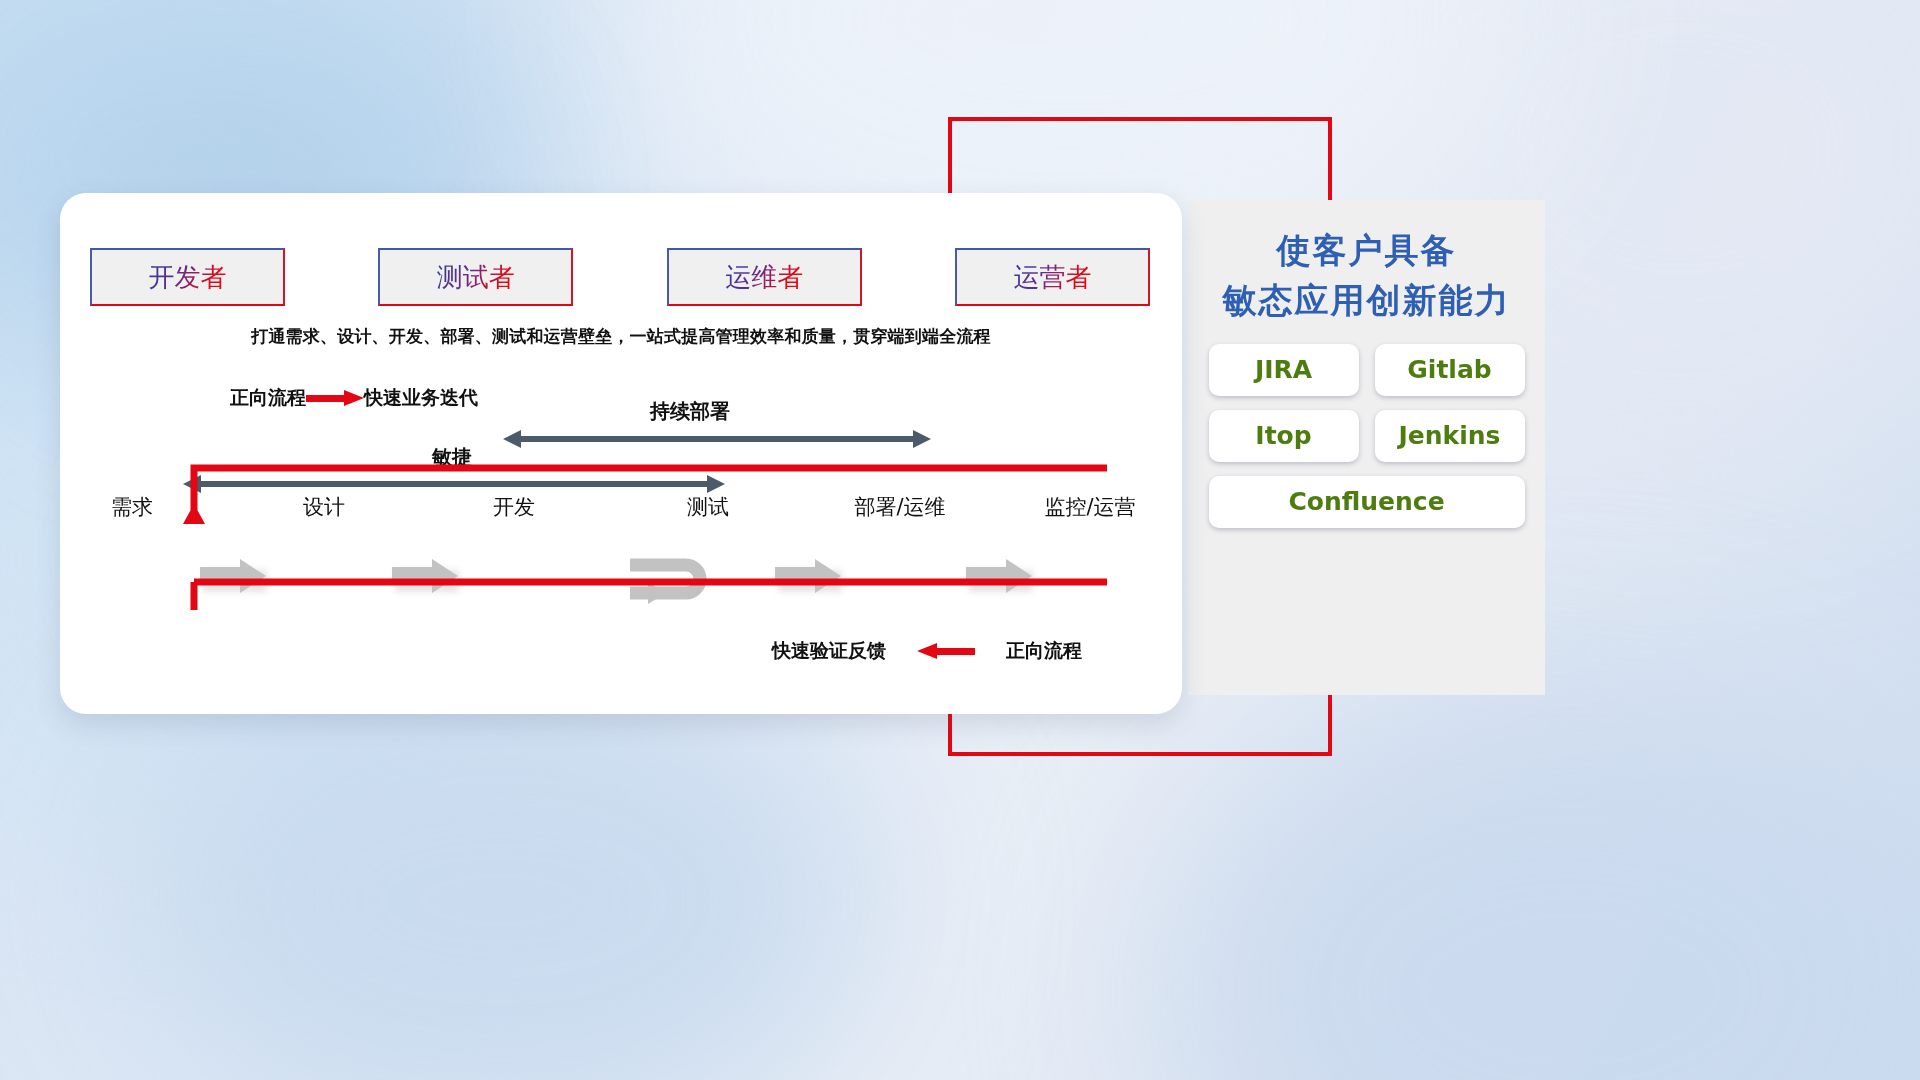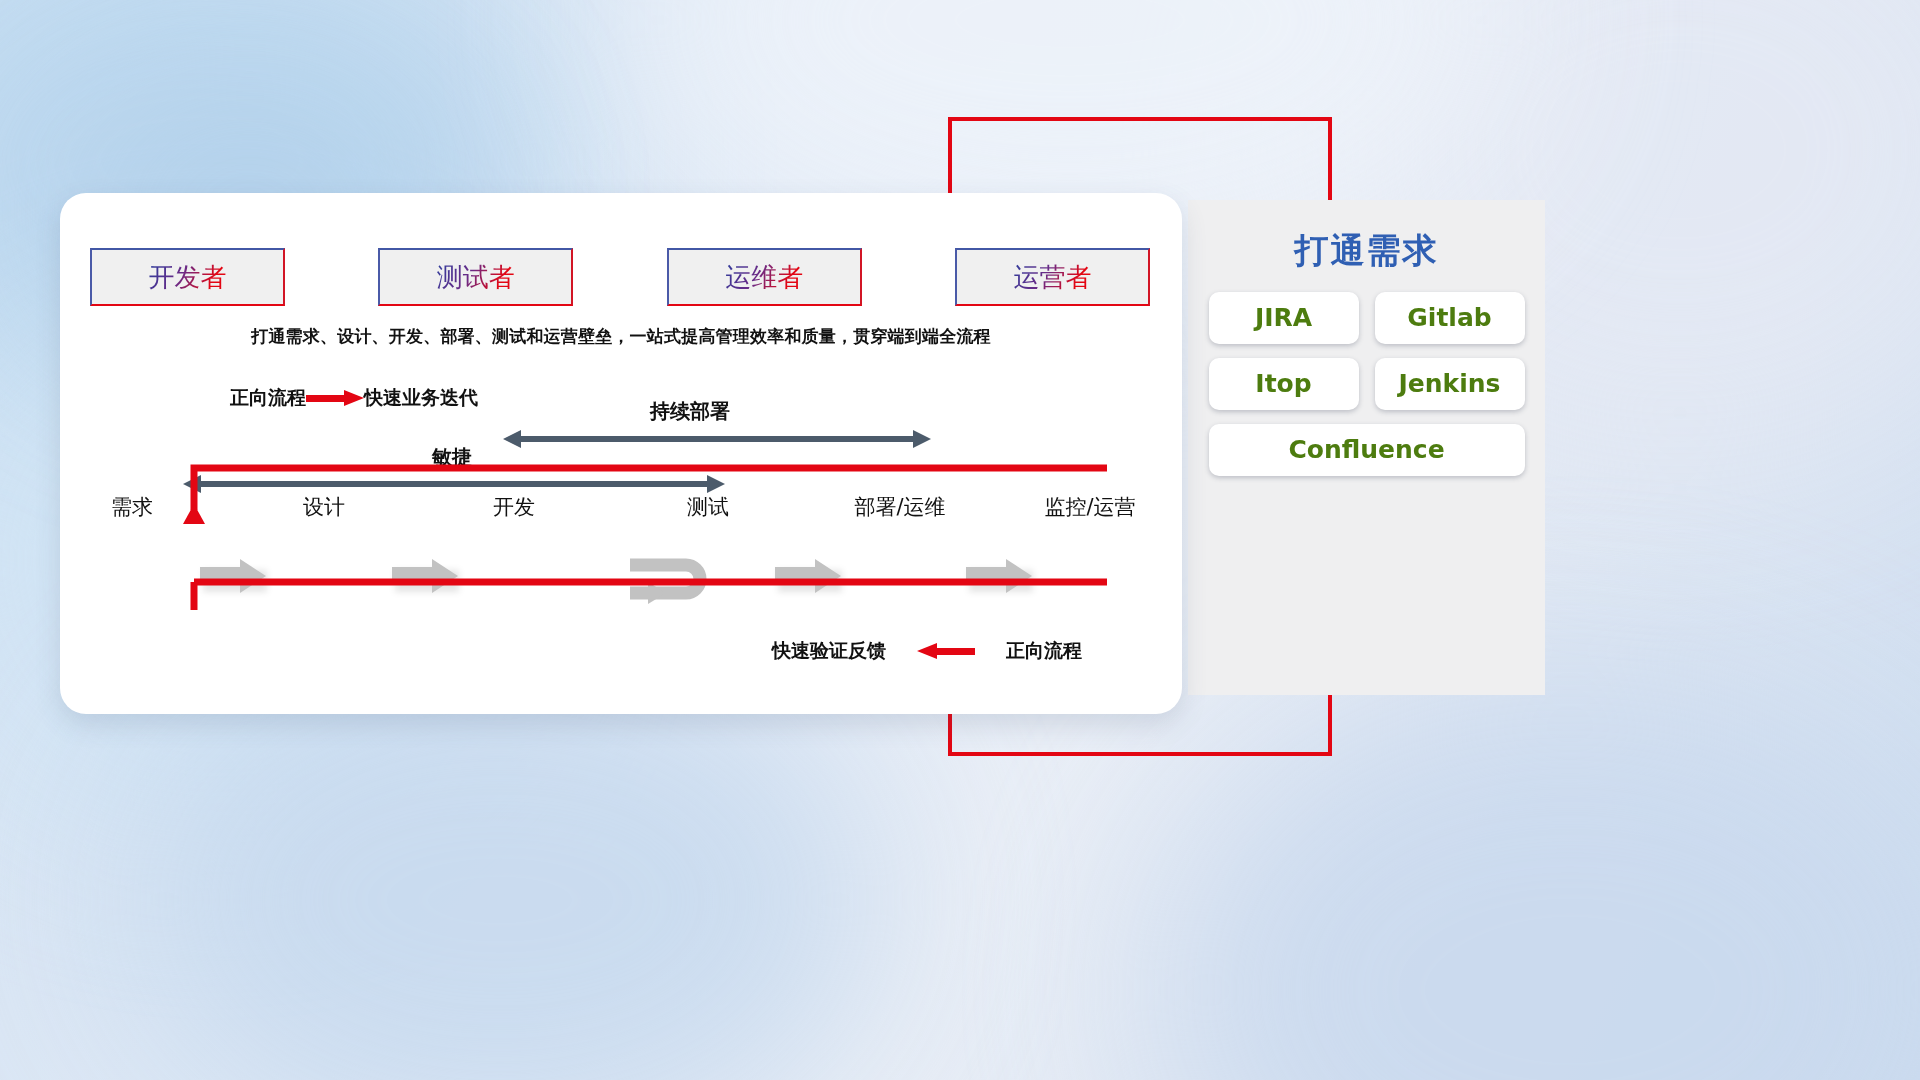--- a/index.html
+++ b/index.html
@@ -180,21 +180,22 @@
   <div class="blob b4"></div>
   <div class="blob b5"></div>
   <div class="blob b6"></div>
   <div class="blob b7"></div>
 </div>
 
 <div id="outer-red"></div>
 
 <div id="right-panel">
   <div id="panel-title">
-    <span class="panel-line l1">打通需求</span>
+    <span class="panel-line l1">使客户具备</span>
+    <span class="panel-line l2">敏态应用创新能力</span>
   </div>
   <div id="tool-grid">
     <div class="tool-chip half">JIRA</div>
     <div class="tool-chip half">Gitlab</div>
     <div class="tool-chip half">Itop</div>
     <div class="tool-chip half">Jenkins</div>
     <div class="tool-chip full">Confluence</div>
   </div>
 </div>
 

